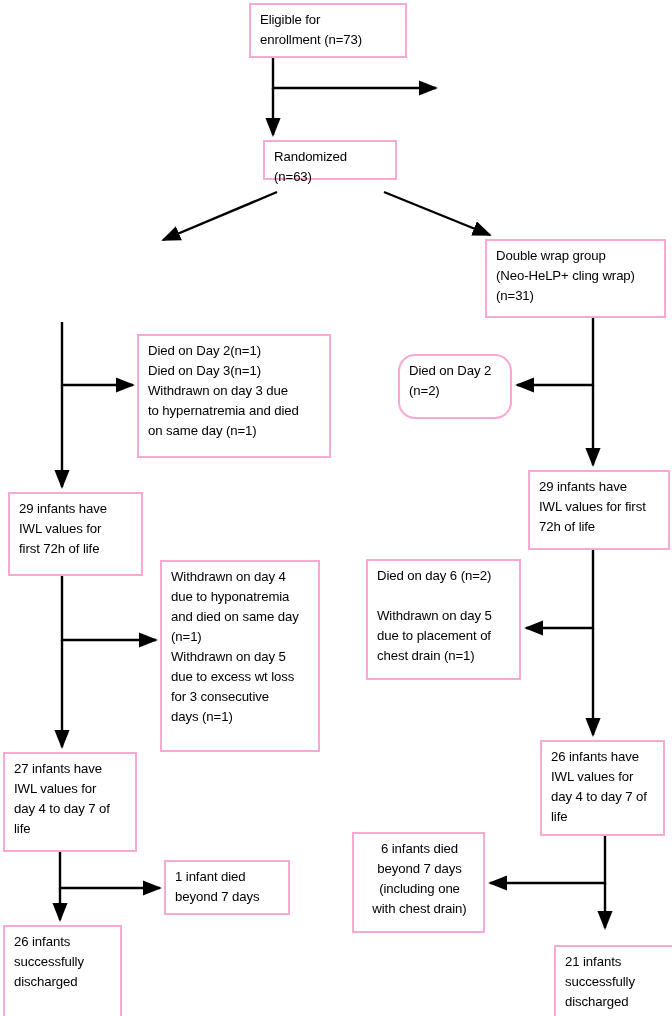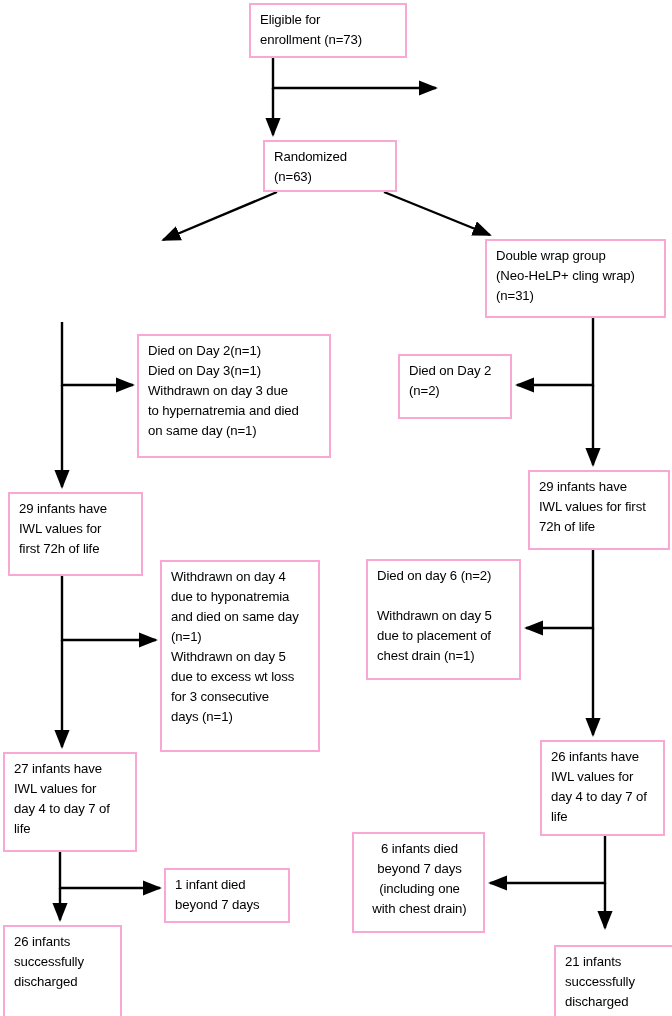--- a/index.html
+++ b/index.html
@@ -87,31 +87,31 @@
 
     <line x1="60" y1="888" x2="60" y2="920" marker-end="url(#arrow)"></line>
 
     <polyline points="605,836 605,883 490,883" marker-end="url(#arrow)"></polyline>
 
     <line x1="605" y1="883" x2="605" y2="928" marker-end="url(#arrow)"></line>
   </svg>
 
   <div class="node" style="left: 249px; top: 3px; width: 158px; height: 55px;">Eligible for
 enrollment (n=73)</div>
-  <div class="node" style="left: 263px; top: 140px; width: 134px; height: 52px;">Randomized
+  <div class="node" style="left: 263px; top: 140px; width: 134px; height: 40px;">Randomized
 (n=63)</div>
   <div class="node" style="left: 485px; top: 239px; width: 181px; height: 79px;">Double wrap group
 (Neo-HeLP+ cling wrap)
 (n=31)</div>
   <div class="node" style="left: 137px; top: 334px; width: 194px; height: 124px;">Died on Day 2(n=1)
 Died on Day 3(n=1)
 Withdrawn on day 3 due
 to hypernatremia and died
 on same day (n=1)</div>
-  <div class="node" style="left: 398px; top: 354px; width: 114px; height: 65px;">Died on Day 2
+  <div class="node" style="left: 398px; top: 354px; width: 114px; height: 65px; border-radius: 17px;">Died on Day 2
 (n=2)</div>
   <div class="node" style="left: 8px; top: 492px; width: 135px; height: 84px;">29 infants have
 IWL values for
 first 72h of life</div>
   <div class="node" style="left: 528px; top: 470px; width: 142px; height: 80px;">29 infants have
 IWL values for first
 72h of life</div>
   <div class="node" style="left: 160px; top: 560px; width: 160px; height: 192px;">Withdrawn on day 4
 due to hyponatremia
 and died on same day
@@ -126,21 +126,21 @@
 due to placement of
 chest drain (n=1)</div>
   <div class="node" style="left: 3px; top: 752px; width: 134px; height: 100px;">27 infants have
 IWL values for
 day 4 to day 7 of
 life</div>
   <div class="node" style="left: 540px; top: 740px; width: 125px; height: 96px;">26 infants have
 IWL values for
 day 4 to day 7 of
 life</div>
-  <div class="node" style="left: 164px; top: 860px; width: 126px; height: 55px; margin-top: 8px;">1 infant died
+  <div class="node" style="left: 164px; top: 860px; width: 126px; height: 55px;">1 infant died
 beyond 7 days</div>
   <div class="node" style="left: 352px; top: 832px; width: 133px; height: 101px; text-align: center;">6 infants died
 beyond 7 days
 (including one
 with chest drain)</div>
   <div class="node" style="left: 3px; top: 925px; width: 119px; height: 104px;">26 infants
 successfully
 discharged</div>
   <div class="node" style="left: 554px; top: 933px; width: 129px; height: 82px; margin-top: 12px;">21 infants
 successfully

